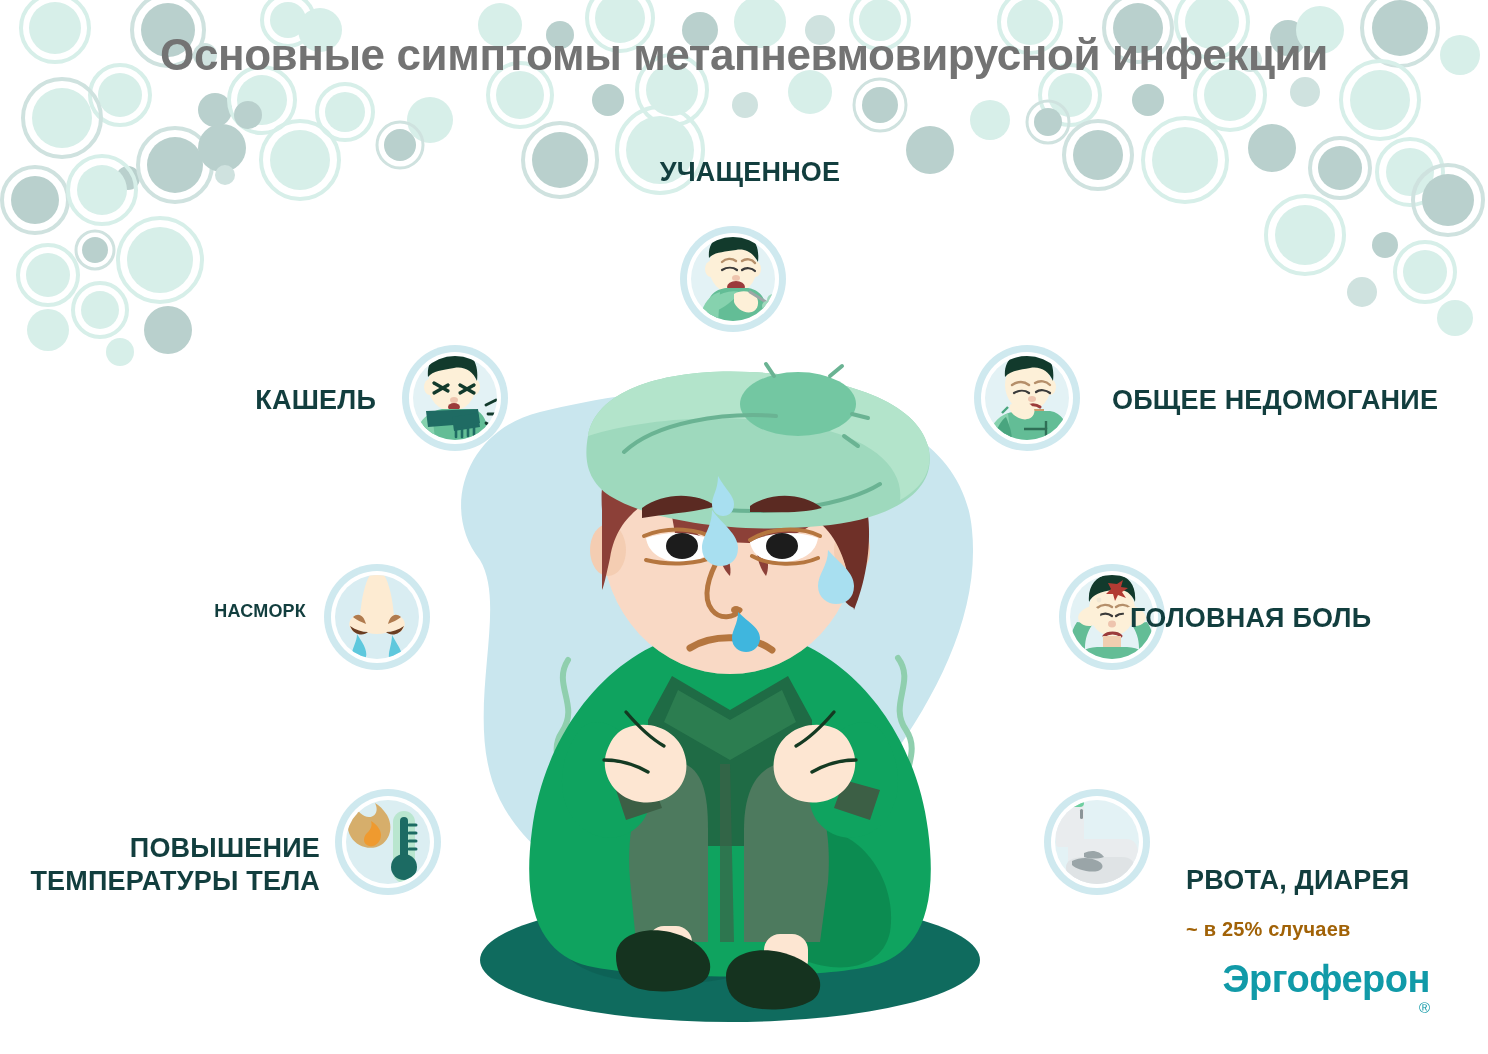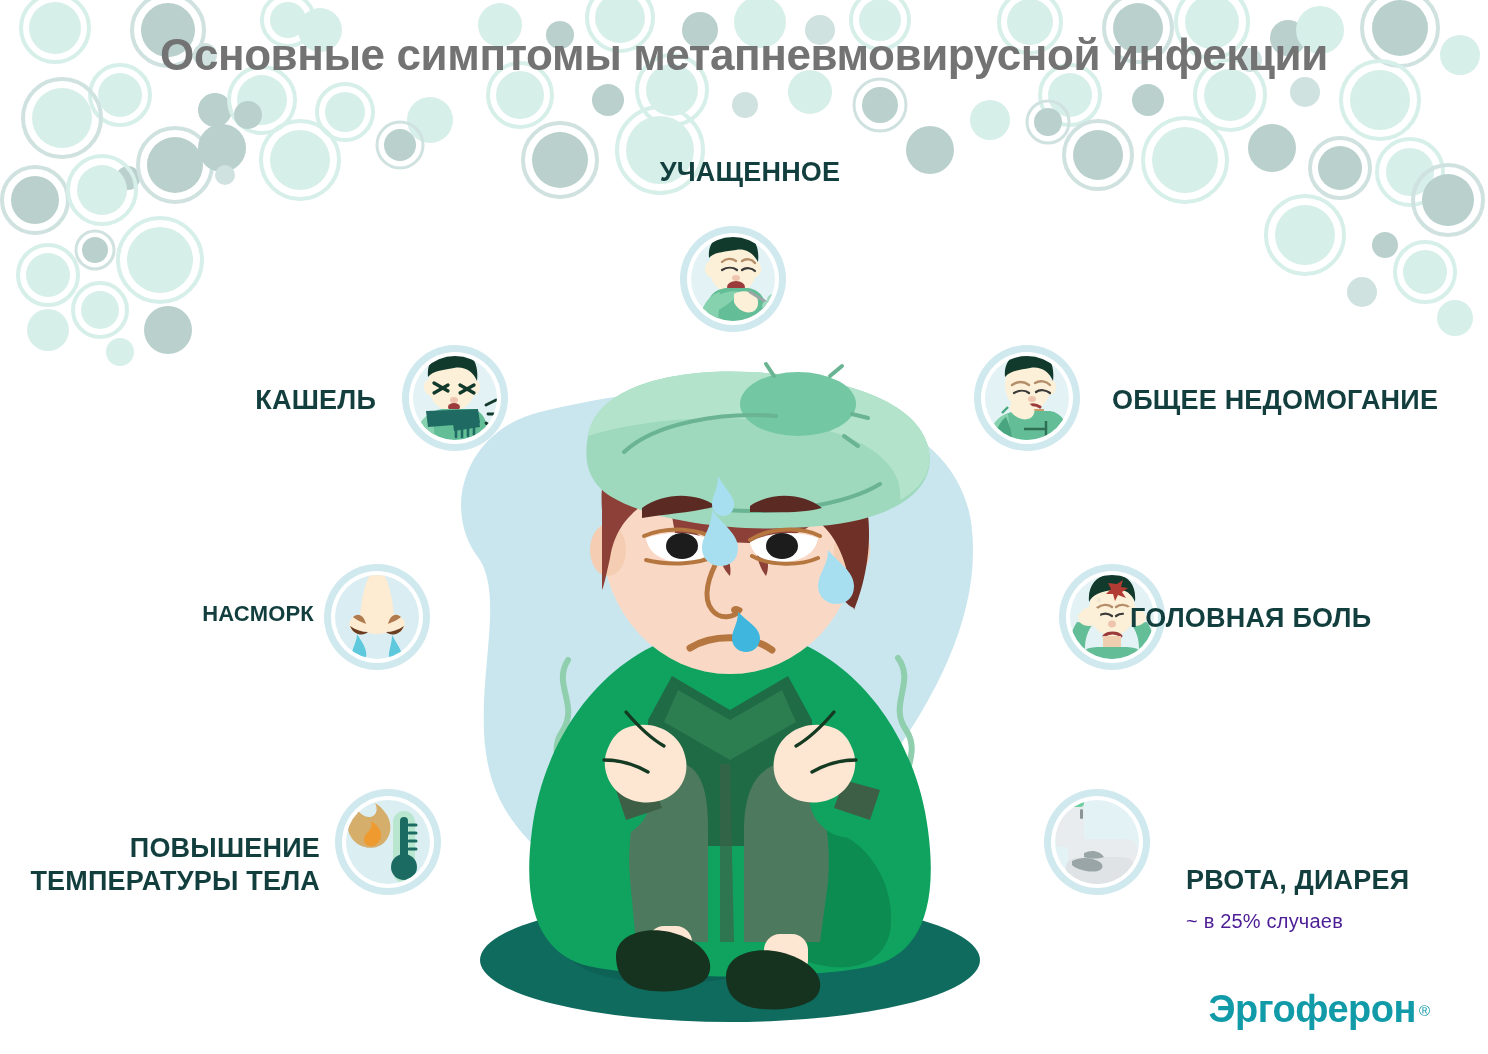--- a/index.html
+++ b/index.html
@@ -42,24 +42,24 @@
   .sym-label {
     position: absolute;
     font-weight: 700;
     color: #123e3e;
     line-height: 1.22;
     letter-spacing: 0.2px;
   }
   .sym-label .line { display: block; }
   .sym-sub {
     display: block;
-    margin-top: 12px;
+    margin-top: 20px;
     font-size: 20px;
-    font-weight: 400;
-    color: #4c1d95;
+    font-weight: 700;
+    color: #a16207;
     letter-spacing: 0.2px;
   }
   .lbl-left  { text-align: right; }
   .lbl-right { text-align: left;  }
   .lbl-center{ text-align: center; margin-top: 17px; }
 
   
   .icon-disc {
     position: absolute;
     width: 110px;
@@ -74,24 +74,25 @@
     top: 360px;
     width: 620px;
     height: 680px;
   }
   #hero svg { display:block; width: 620px; height: 680px; }
 
   
   #logo {
     position: absolute;
     right: 58px;
-    bottom: 26px;
+    bottom: 39px;
     display: flex;
-    align-items: center;
+    align-items: flex-end;
     color: #119aa8;
+    flex-direction: column;
   }
   #logo .word {
     font-size: 38px;
     font-weight: 700;
     letter-spacing: -0.5px;
     line-height: 1;
     color: #119aa8;
   }
   #logo .reg {
     font-size: 15px;
@@ -554,21 +555,21 @@
   </div>
 
   <div class="sym-label lbl-center" style="left:540px; top:139px; width:420px; font-size:27px;">
     <span class="line">УЧАЩЕННОЕ</span>
   </div>
 
   <div class="sym-label lbl-left" style="left:70px; top:384px; width:306px; font-size:27px;">
     <span class="line">КАШЕЛЬ</span>
   </div>
 
-  <div class="sym-label lbl-left" style="left:8px; top:601px; width:306px; font-size:22px;">
+  <div class="sym-label lbl-left" style="left:0px; top:601px; width:306px; font-size:18px;">
     <span class="line">НАСМОРК</span>
   </div>
 
   <div class="sym-label lbl-left" style="left:0px; top:832px; width:320px; font-size:27px;">
     <span class="line">ПОВЫШЕНИЕ</span>
     <span class="line">ТЕМПЕРАТУРЫ ТЕЛА</span>
   </div>
 
   <div class="sym-label lbl-right" style="left:1112px; top:384px; width:380px; font-size:27px;">
     <span class="line">ОБЩЕЕ НЕДОМОГАНИЕ</span>

